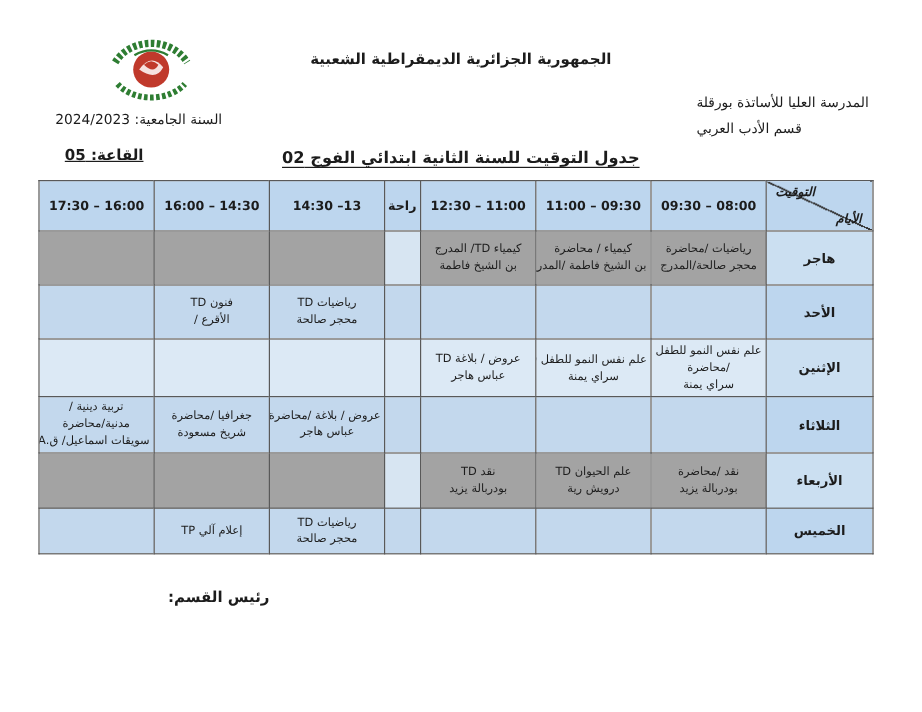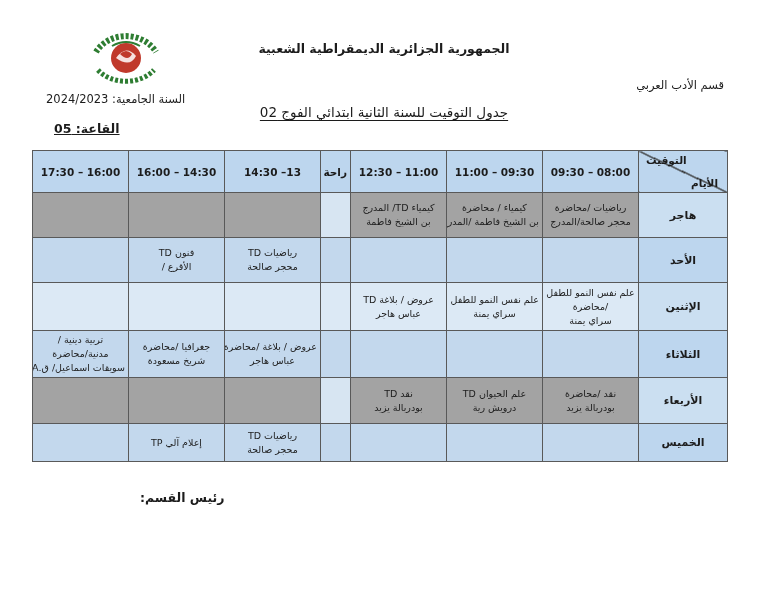--- a/index.html
+++ b/index.html
@@ -25,22 +25,22 @@
   }
   .logo-box{top:26px;left:72px;width:108px;height:64px;}
   .logo-box svg{width:100%;height:100%;}
   .school-block{
     top:74px;right:44px;text-align:left;
     font-size:11.5px;line-height:22px;
   }
   .year-line{top:92px;left:46px;font-size:11.5px;}
   .room-line{top:121px;left:54px;font-size:12.5px;font-weight:bold;text-decoration:underline;}
   .page-title{
-    top:104px;left:0;width:768px;text-align:center;
-    font-size:13.5px;font-weight:normal;text-decoration:underline;
+    top:124px;left:0;width:768px;text-align:center;
+    font-size:13.5px;font-weight:bold;text-decoration:underline;
     text-underline-offset:3px;
   }
 
   
   .tt-wrap{top:150px;left:41px;width:687px;}
   table{
     width:687px;border-collapse:collapse;table-layout:fixed;
     border:1.5px solid var(--border-dark);
   }
   th,td{
@@ -71,20 +71,21 @@
   
   th.corner{
     position:relative;padding:0;
     background:
       linear-gradient(to top right,
         transparent calc(50% - 0.7px),
         #333 calc(50% - 0.7px),
         #333 calc(50% + 0.7px),
         transparent calc(50% + 0.7px)),
       var(--c-header);
+    font-style: italic;
   }
   th.corner .c-top{position:absolute;top:3px;left:7px;font-size:10.5px;font-weight:bold;}
   th.corner .c-bottom{position:absolute;bottom:3px;right:9px;font-size:10.5px;font-weight:bold;}
 
   
   .footer-line{top:490px;left:140px;font-size:12.5px;font-weight:bold;}
 </style>
 </head>
 <body>
 
@@ -98,20 +99,21 @@
     <path d="M48 28 q6 -6 12 0 q-4 8 -12 0 z" fill="#c0392b"></path>
     <path d="M40 20 q14 -8 28 0" fill="none" stroke="#2e7d32" stroke-width="2"></path>
   </svg>
 </div>
 
 <div class="abs ministry">
   <div>الجمهورية الجزائرية الديمقراطية الشعبية</div>
 </div>
 
 <div class="abs school-block">
+  <div>المدرسة العليا للأساتذة بورقلة</div>
   <div>قسم الأدب العربي</div>
 </div>
 
 <div class="abs year-line">السنة الجامعية: 2024/2023</div>
 <div class="abs room-line">القاعة: 05</div>
 <div class="abs page-title">جدول التوقيت للسنة الثانية ابتدائي الفوج 02</div>
 
 <div class="abs tt-wrap">
   <table dir="rtl">
     <colgroup>

